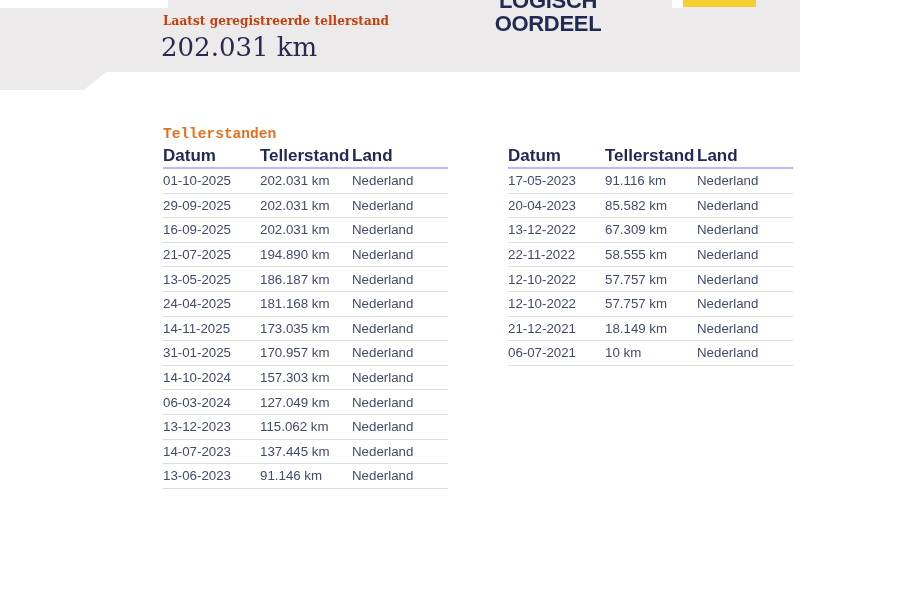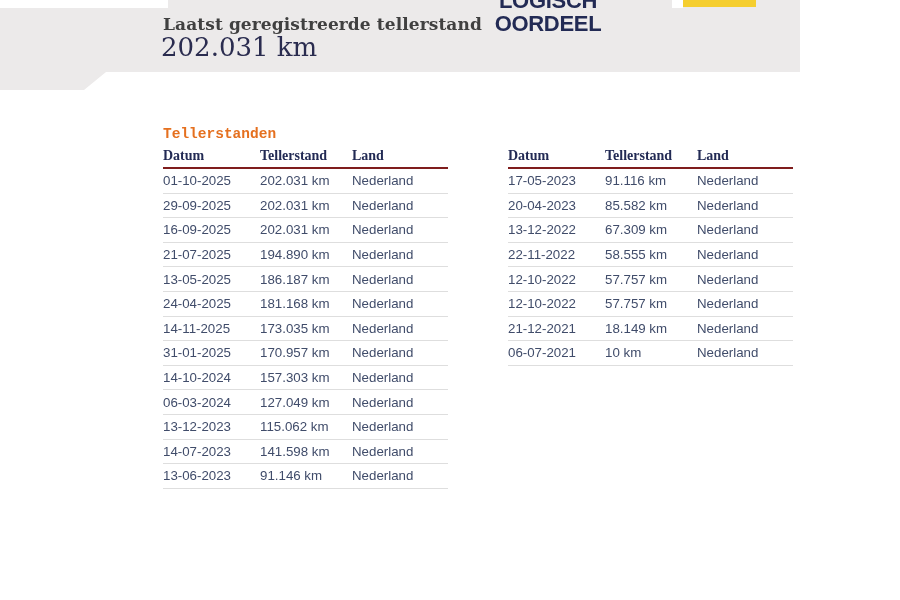--- a/index.html
+++ b/index.html
@@ -28,22 +28,22 @@
     width: 11px; height: 8px; background: #ffffff;
   }
   .yellow-badge {
     position: absolute; left: 683px; top: 0;
     width: 73px; height: 7px; background: #F5CE2F;
   }
 
   .latest-label {
     position: absolute; left: 163px; top: 14px;
     font-family: "DejaVu Serif", serif;
-    font-weight: bold; font-size: 17px;
-    color: #404040;
+    font-weight: bold; font-size: 12px;
+    color: #c2410c;
     letter-spacing: 0.1px;
     white-space: nowrap;
   }
   .latest-value {
     position: absolute; left: 161px; top: 32px;
     font-family: "DejaVu Serif", serif;
     font-weight: 500; font-size: 26px;
     color: #2A2C4F;
     white-space: nowrap;
   }
@@ -75,26 +75,26 @@
     table-layout: fixed;
   }
   table.tbl.left-tbl  { left: 163px; }
   table.tbl.right-tbl { left: 508px; }
 
   .tbl col.w1 { width: 97px; }
   .tbl col.w2 { width: 92px; }
   .tbl col.w3 { width: 96px; }
 
   .tbl th {
-    font-family: Liberation Serif, serif;
-    font-weight: bold; font-size: 14px;
+    font-family: Liberation Sans, sans-serif;
+    font-weight: bold; font-size: 17px;
     line-height: 15px;
     color: #222A54;
     padding: 0 0 4px 0;
-    border-bottom: 2px solid #7f1d1d;
+    border-bottom: 2px solid #c4b5fd;
     white-space: nowrap;
   }
   .tbl td {
     font-family: "Liberation Sans", sans-serif;
     font-size: 13.3px;
     line-height: 17px;
     color: #404C6A;
     padding: 3.3px 0;
     border-bottom: 1px solid #DEDEDE;
     white-space: nowrap;
@@ -186,21 +186,21 @@
         <td class="c2">127.049 km</td>
         <td class="c3">Nederland</td>
       </tr>
       <tr>
         <td class="c1">13-12-2023</td>
         <td class="c2">115.062 km</td>
         <td class="c3">Nederland</td>
       </tr>
       <tr>
         <td class="c1">14-07-2023</td>
-        <td class="c2">141.598 km</td>
+        <td class="c2">137.445 km</td>
         <td class="c3">Nederland</td>
       </tr>
       <tr>
         <td class="c1">13-06-2023</td>
         <td class="c2">91.146 km</td>
         <td class="c3">Nederland</td>
       </tr>
     </tbody>
 </table>
 

